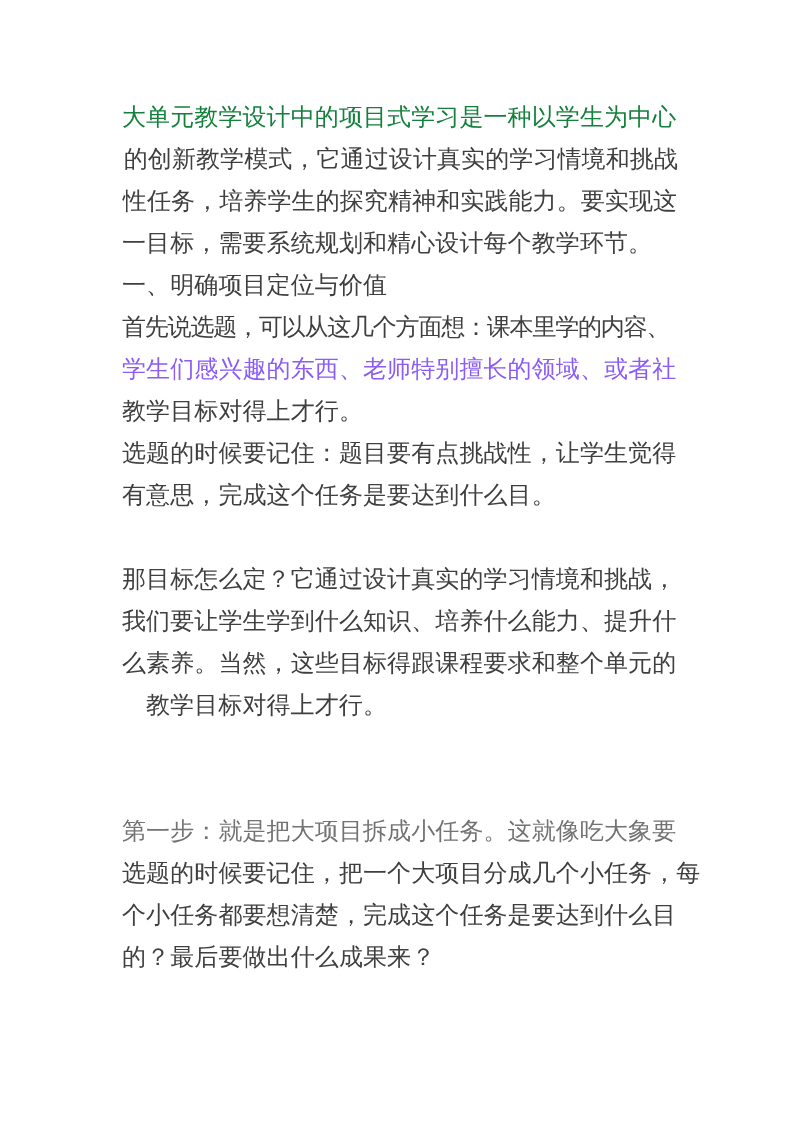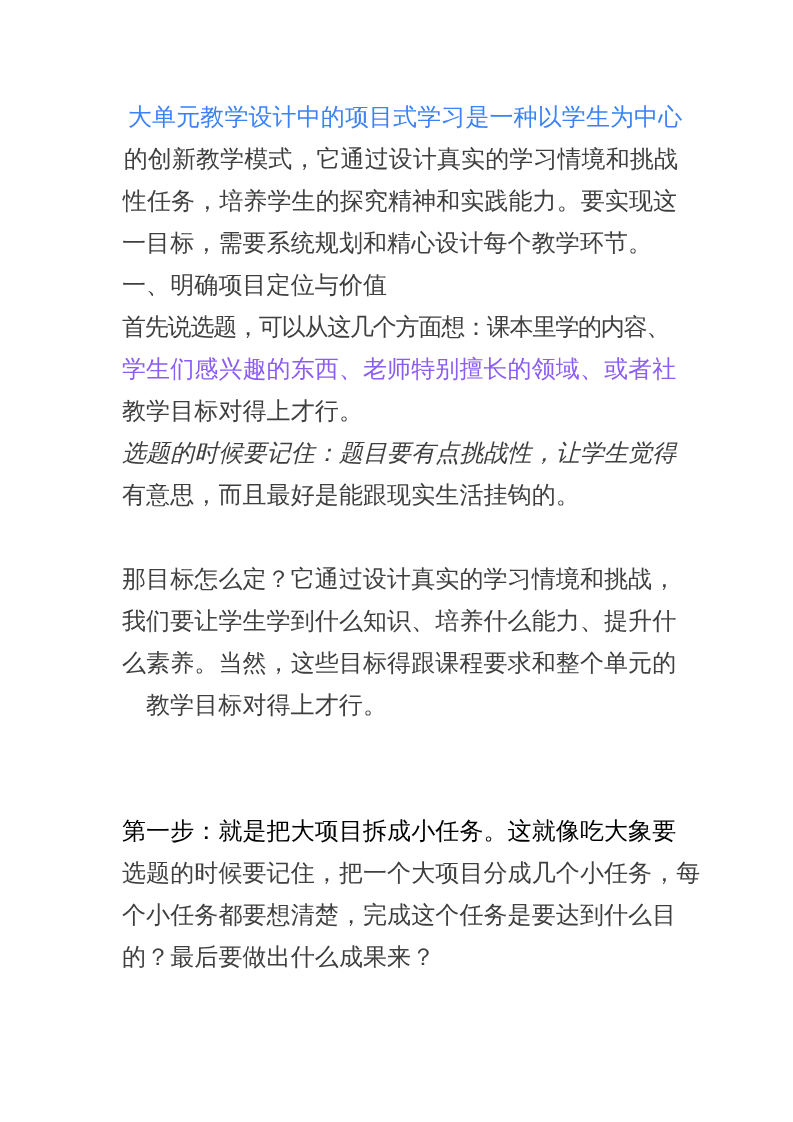--- a/index.html
+++ b/index.html
@@ -34,34 +34,34 @@
     letter-spacing: -1.2px;
   }
   .line.blank {
     user-select: none;
   }
 </style>
 </head>
 <body style="background: rgb(255, 255, 255);">
 
 <div class="doc">
-    <div class="line" style="color: #3b82f6; margin-left: 6px;">大单元教学设计中的项目式学习是一种以学生为中心</div>
+    <div class="line" style="color: #15803d;">大单元教学设计中的项目式学习是一种以学生为中心</div>
     <div class="line" style="color: rgb(63, 63, 63); text-align: right;">的创新教学模式，它通过设计真实的学习情境和挑战</div>
     <div class="line" style="color: rgb(63, 63, 63); text-align: center;">性任务，培养学生的探究精神和实践能力。要实现这</div>
     <div class="line" style="color: rgb(63, 63, 63);">一目标，需要系统规划和精心设计每个教学环节。</div>
     <div class="line" style="color: rgb(63, 63, 63);">一、明确项目定位与价值</div>
     <div class="line tight" style="color: rgb(63, 63, 63);">首先说选题，可以从这几个方面想：课本里学的内容、</div>
     <div class="line" style="color: #8b5cf6;">学生们感兴趣的东西、老师特别擅长的领域、或者社</div>
     <div class="line" style="color: rgb(63, 63, 63);">教学目标对得上才行。</div>
-    <div class="line" style="color: rgb(63, 63, 63); font-style: italic;">选题的时候要记住：题目要有点挑战性，让学生觉得</div>
-    <div class="line" style="color: rgb(63, 63, 63);">有意思，而且最好是能跟现实生活挂钩的。</div>
+    <div class="line" style="color: rgb(63, 63, 63);">选题的时候要记住：题目要有点挑战性，让学生觉得</div>
+    <div class="line" style="color: rgb(63, 63, 63);">有意思，完成这个任务是要达到什么目。</div>
     <div class="line blank" style="color: rgb(63, 63, 63);">&nbsp;</div>
     <div class="line" style="color: rgb(63, 63, 63);">那目标怎么定？它通过设计真实的学习情境和挑战，</div>
     <div class="line" style="color: rgb(63, 63, 63);">我们要让学生学到什么知识、培养什么能力、提升什</div>
     <div class="line" style="color: rgb(63, 63, 63);">么素养。当然，这些目标得跟课程要求和整个单元的</div>
     <div class="line" style="color: rgb(63, 63, 63); margin-left: 24px;">教学目标对得上才行。</div>
     <div class="line blank" style="color: rgb(63, 63, 63);">&nbsp;</div>
     <div class="line blank" style="color: rgb(63, 63, 63);">&nbsp;</div>
-    <div class="line" style="color: #000000;">第一步：就是把大项目拆成小任务。这就像吃大象要</div>
+    <div class="line" style="color: #737373;">第一步：就是把大项目拆成小任务。这就像吃大象要</div>
     <div class="line" style="color: rgb(63, 63, 63);">选题的时候要记住，把一个大项目分成几个小任务，每</div>
     <div class="line" style="color: rgb(63, 63, 63);">个小任务都要想清楚，完成这个任务是要达到什么目</div>
     <div class="line" style="color: rgb(63, 63, 63);">的？最后要做出什么成果来？</div>
   </div>
 
 </body></html>

